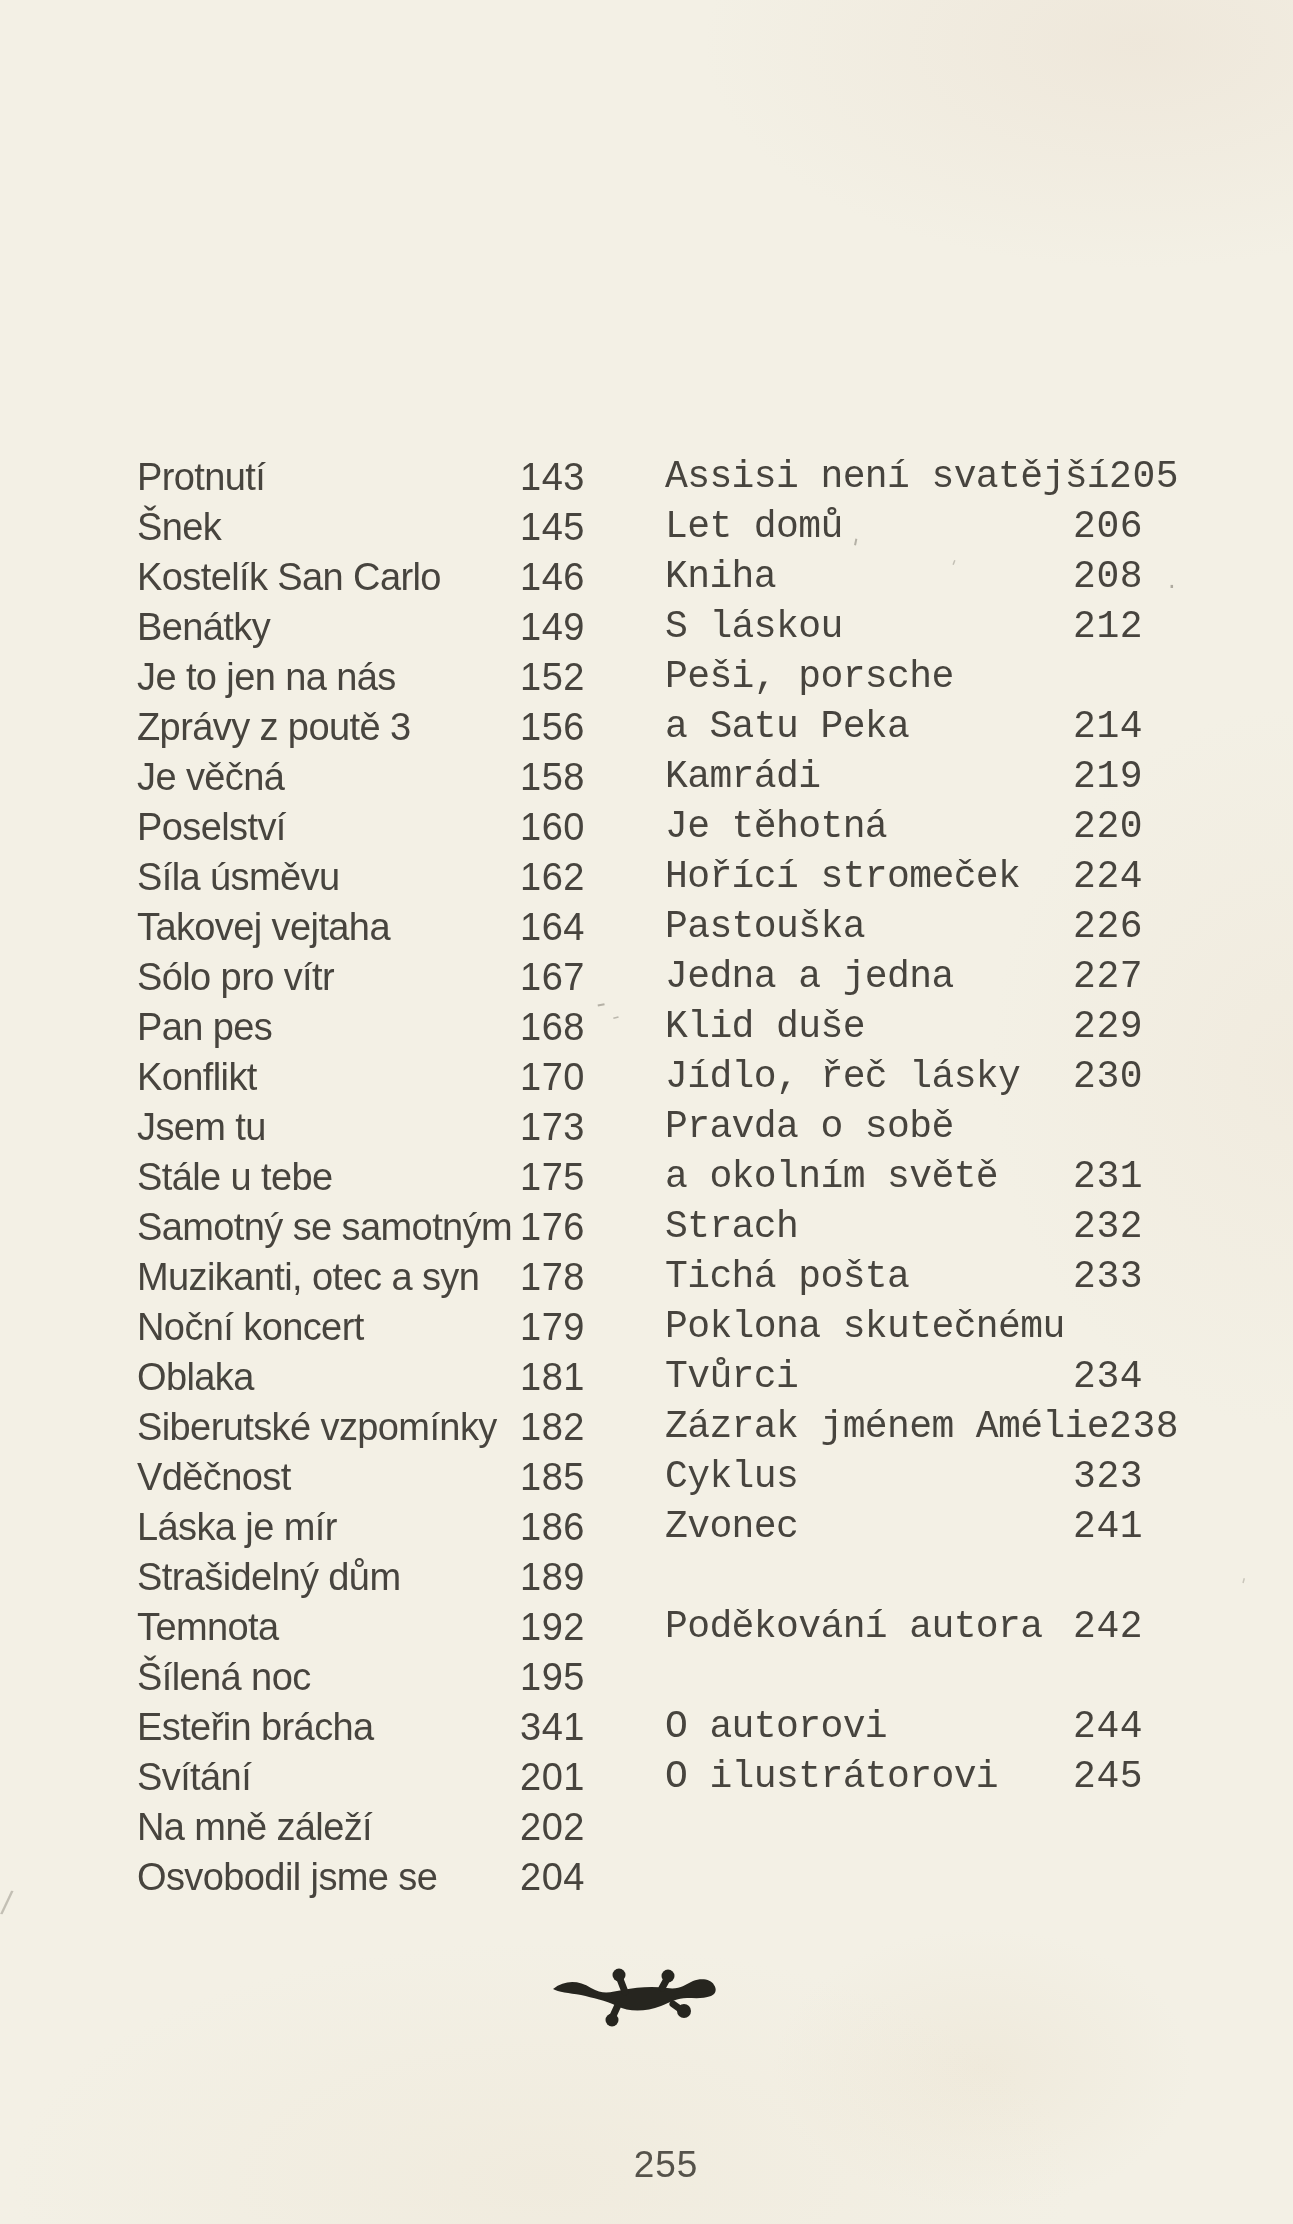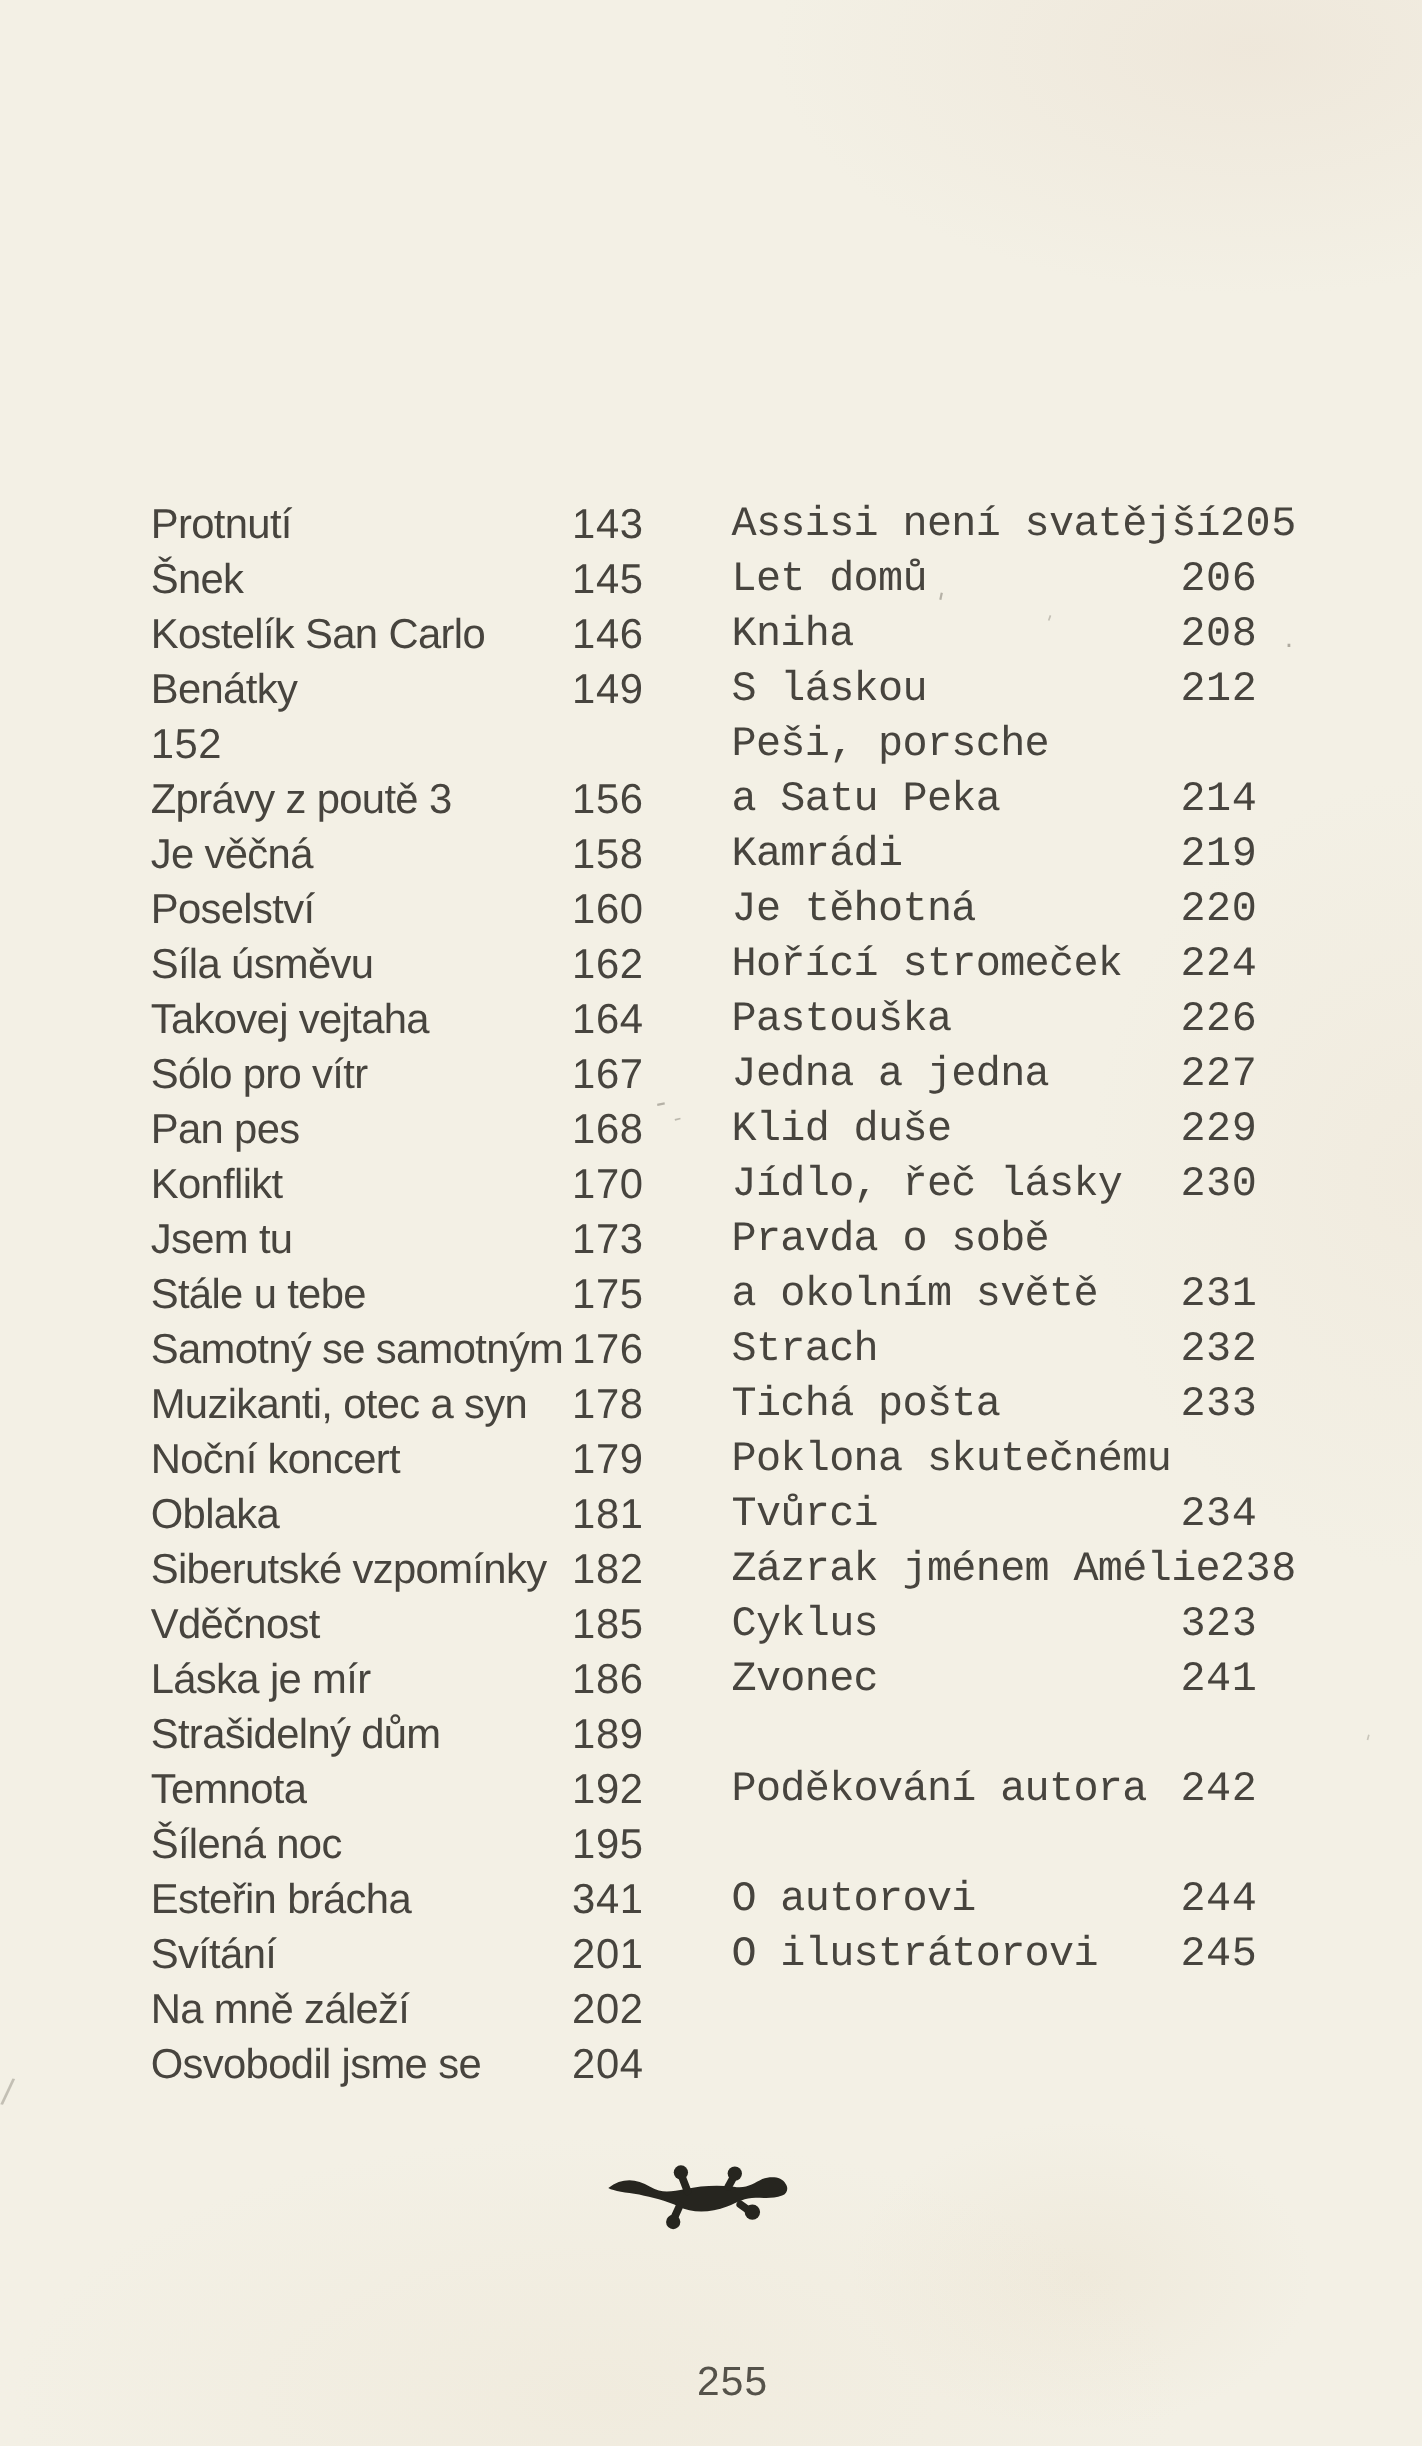--- a/index.html
+++ b/index.html
@@ -61,20 +61,21 @@
     <span class="title">Kostelík San Carlo</span>
     <span class="pg">146</span>
   </div>
 
   <div class="row">
     <span class="title">Benátky</span>
     <span class="pg">149</span>
   </div>
 
   <div class="row">
+    <span class="title">Je to jen na nás</span>
     <span class="pg">152</span>
   </div>
 
   <div class="row">
     <span class="title">Zprávy z poutě 3</span>
     <span class="pg">156</span>
   </div>
 
   <div class="row">
     <span class="title">Je věčná</span>

